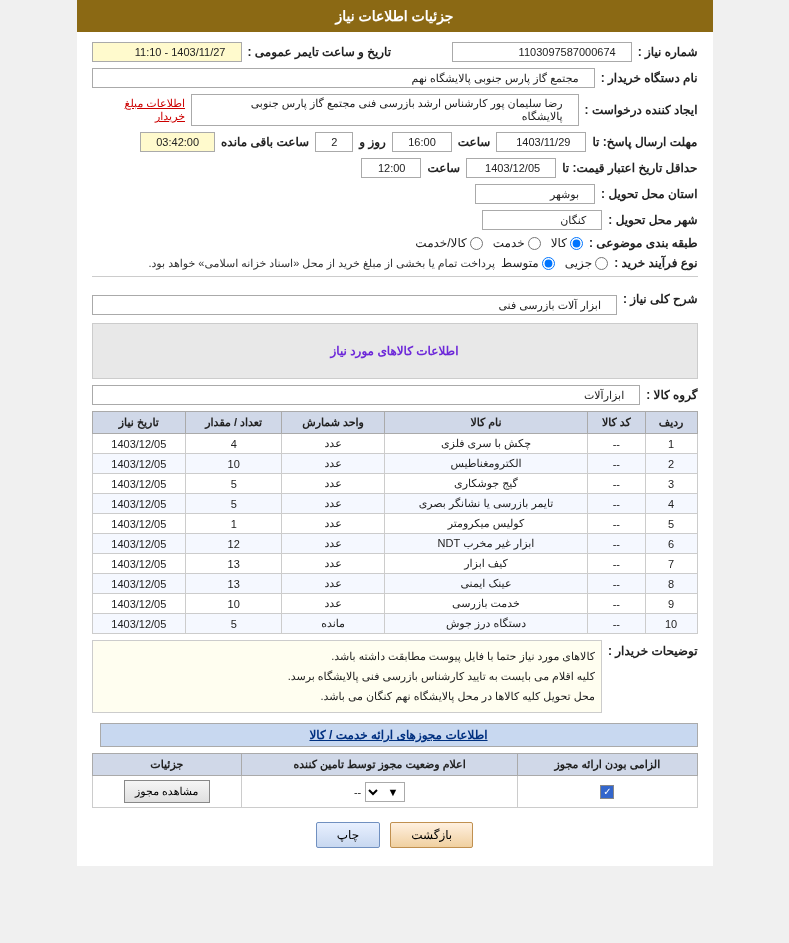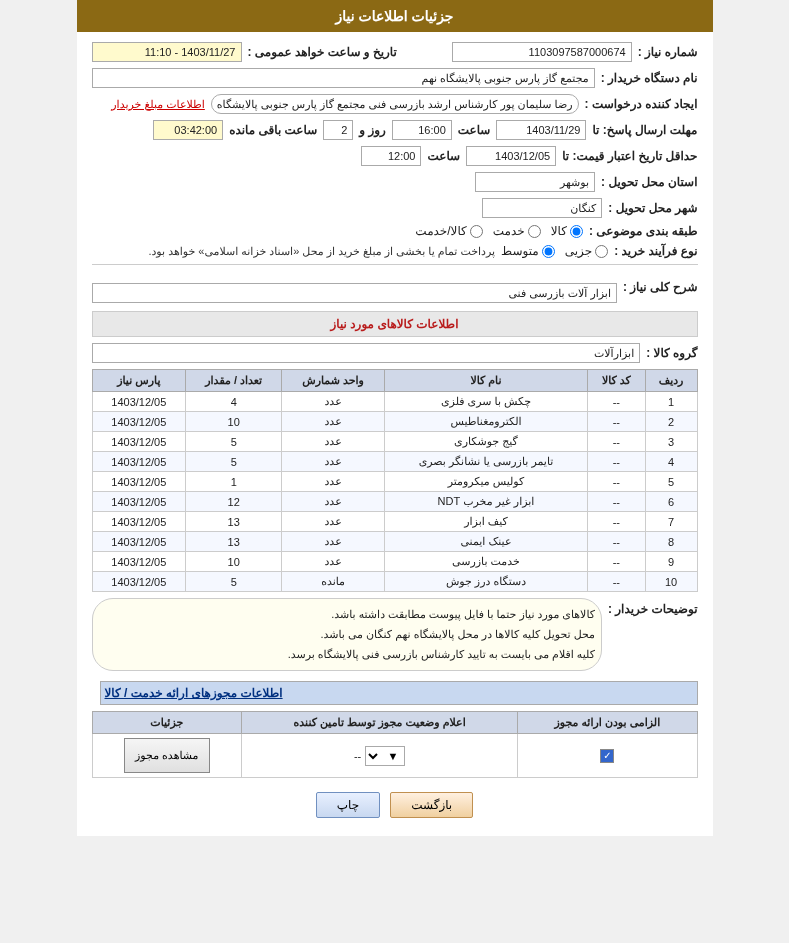--- a/index.html
+++ b/index.html
@@ -35,24 +35,24 @@
       display: flex;
       align-items: center;
       margin-bottom: 6px;
       gap: 6px;
     }
     
     .section-title {
       background: #e8e8e8;
       border: 1px solid #ccc;
       text-align: center;
-      padding: 5px;
+      padding: 20px;
       font-weight: bold;
       margin: 8px 0 6px 0;
-      color: #b91c1c;
+      color: #6d28d9;
     }
     
     .data-table {
       width: 100%;
       border-collapse: collapse;
       margin: 6px 0;
       font-size: 11px;
     }
     .data-table th {
       background: #d0d8e8;
@@ -90,21 +90,21 @@
       background: #fffef0;
       min-height: 60px;
       line-height: 1.8;
       font-size: 11px;
       text-align: right;
     }
     
     .permissions-header {
       background: #c8d8f0;
       border: 1px solid #aaa;
-      text-align: left;
+      text-align: center;
       padding: 4px;
       font-weight: bold;
       margin: 10px 0 6px 8px;
       color: #003070;
       font-size: 12px;
     }
     .permissions-link {
       color: #003080;
       text-decoration: underline;
       cursor: pointer;
@@ -152,21 +152,21 @@
       border-color: #c09050;
       text-align: right;
     }
     .relative-container {
       position: relative;
     }
     
     .input-display {
       border: 1px solid #aaa;
       background: #fff;
-      padding: 2px 5px;
+      padding: 2px 15px;
       min-height: 20px;
       display: inline-flex;
       align-items: center;
       font-size: 11px;
     }
     .input-display.yellow {
       background: #fffacd;
     }
     .label-bold {
       font-weight: bold;
@@ -199,53 +199,53 @@
       display: inline-flex;
       align-items: center;
       justify-content: center;
     }
     .checkbox-checked {
       background: #3366cc;
     }
     .view-btn {
       border: 1px solid #888;
       background: linear-gradient(to bottom, #f5f5f5, #e0e0e0);
-      padding: 10px 10px;
+      padding: 4px 10px;
       font-size: 11px;
       cursor: pointer;
       font-family: Tahoma, Arial, sans-serif;
     }
   </style>
 </head>
 <body>
 
 <div class="page-container">
 
   <div class="page-header">
     <span>جزئیات اطلاعات نیاز</span>
   </div>
 
   <div class="main-content relative-container">
 
     <div class="form-row">
       <span class="label-bold">شماره نیاز :</span>
       <span class="input-display" style="min-width:180px;">1103097587000674</span>
       <span style="flex:1;"></span>
-      <span class="label-bold">تاریخ و ساعت خواهد عمومی :</span>
+      <span class="label-bold">تاریخ و ساعت تایمر عمومی :</span>
       <span class="input-display yellow" style="min-width:150px;">1403/11/27 - 11:10</span>
     </div>
 
     <div class="form-row">
       <span class="label-bold">نام دستگاه خریدار :</span>
       <span class="input-display" style="flex:1;text-align:center;">مجتمع گاز پارس جنوبی  پالایشگاه نهم</span>
     </div>
 
     <div class="form-row">
       <span class="label-bold">ایجاد کننده درخواست :</span>
-      <span class="input-display" style="min-width:280px;border-radius:10px;">رضا سلیمان پور کارشناس ارشد بازرسی فنی مجتمع گاز پارس جنوبی  پالایشگاه</span>
+      <span class="input-display" style="min-width:280px;">رضا سلیمان پور کارشناس ارشد بازرسی فنی مجتمع گاز پارس جنوبی  پالایشگاه</span>
       <span class="contact-link">اطلاعات مبلغ خریدار</span>
     </div>
 
     <div class="form-row">
       <span class="label-bold">مهلت ارسال پاسخ: تا</span>
       <span class="input-display" style="min-width:90px;">1403/11/29</span>
       <span class="label-bold">ساعت</span>
       <span class="input-display" style="min-width:60px;">16:00</span>
       <span class="label-bold">روز و</span>
       <span class="input-display" style="min-width:30px;">2</span>
@@ -318,21 +318,21 @@
     </div>
 
     <table class="data-table">
       <thead>
         <tr>
           <th>ردیف</th>
           <th>کد کالا</th>
           <th>نام کالا</th>
           <th>واحد شمارش</th>
           <th>تعداد / مقدار</th>
-          <th>پارس نیاز</th>
+          <th>تاریخ نیاز</th>
         </tr>
       </thead>
       <tbody id="goods-tbody">
       <tr>
       <td>1</td>
       <td>--</td>
       <td>چکش با سری فلزی</td>
       <td>عدد</td>
       <td>4</td>
       <td>1403/12/05</td>
@@ -407,24 +407,24 @@
       <td>دستگاه درز جوش</td>
       <td>مانده</td>
       <td>5</td>
       <td>1403/12/05</td>
     </tr>
         </tbody>
     </table>
 
     <div class="form-row" style="align-items:flex-start;">
       <span class="label-bold" style="margin-top:4px;">توضیحات خریدار :</span>
-      <div class="notes-box" style="flex:1;border-radius:21px;" id="notes-content">
+      <div class="notes-box" style="flex:1;" id="notes-content">
           <div>کالاهای مورد نیاز حتما با فایل پیوست مطابقت داشته باشد.</div>
+          <div>کلیه اقلام می بایست به تایید کارشناس بازرسی فنی پالایشگاه برسد.</div>
           <div>محل تحویل کلیه کالاها در محل پالایشگاه نهم کنگان می باشد.</div>
-          <div>کلیه اقلام می بایست به تایید کارشناس بازرسی فنی پالایشگاه برسد.</div>
         </div>
     </div>
 
     <div class="permissions-header">
       <span class="permissions-link">اطلاعات مجوزهای ارائه خدمت / کالا</span>
     </div>
 
     <table class="perm-table">
       <thead>
         <tr>

